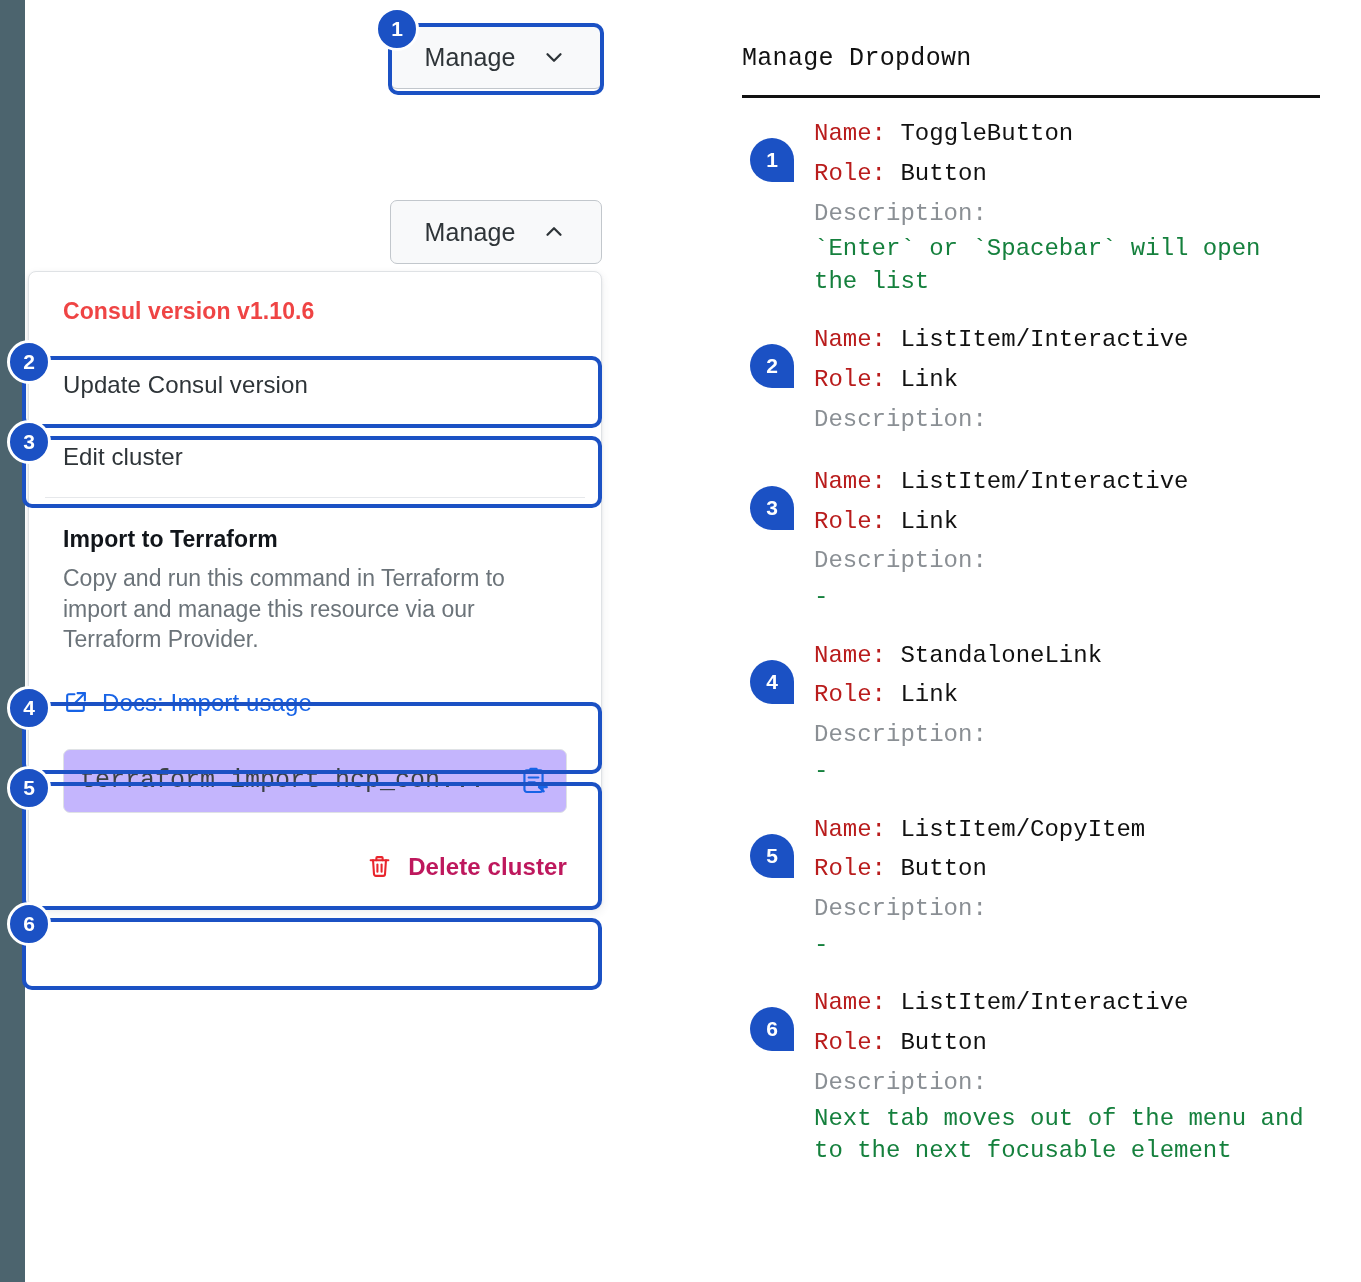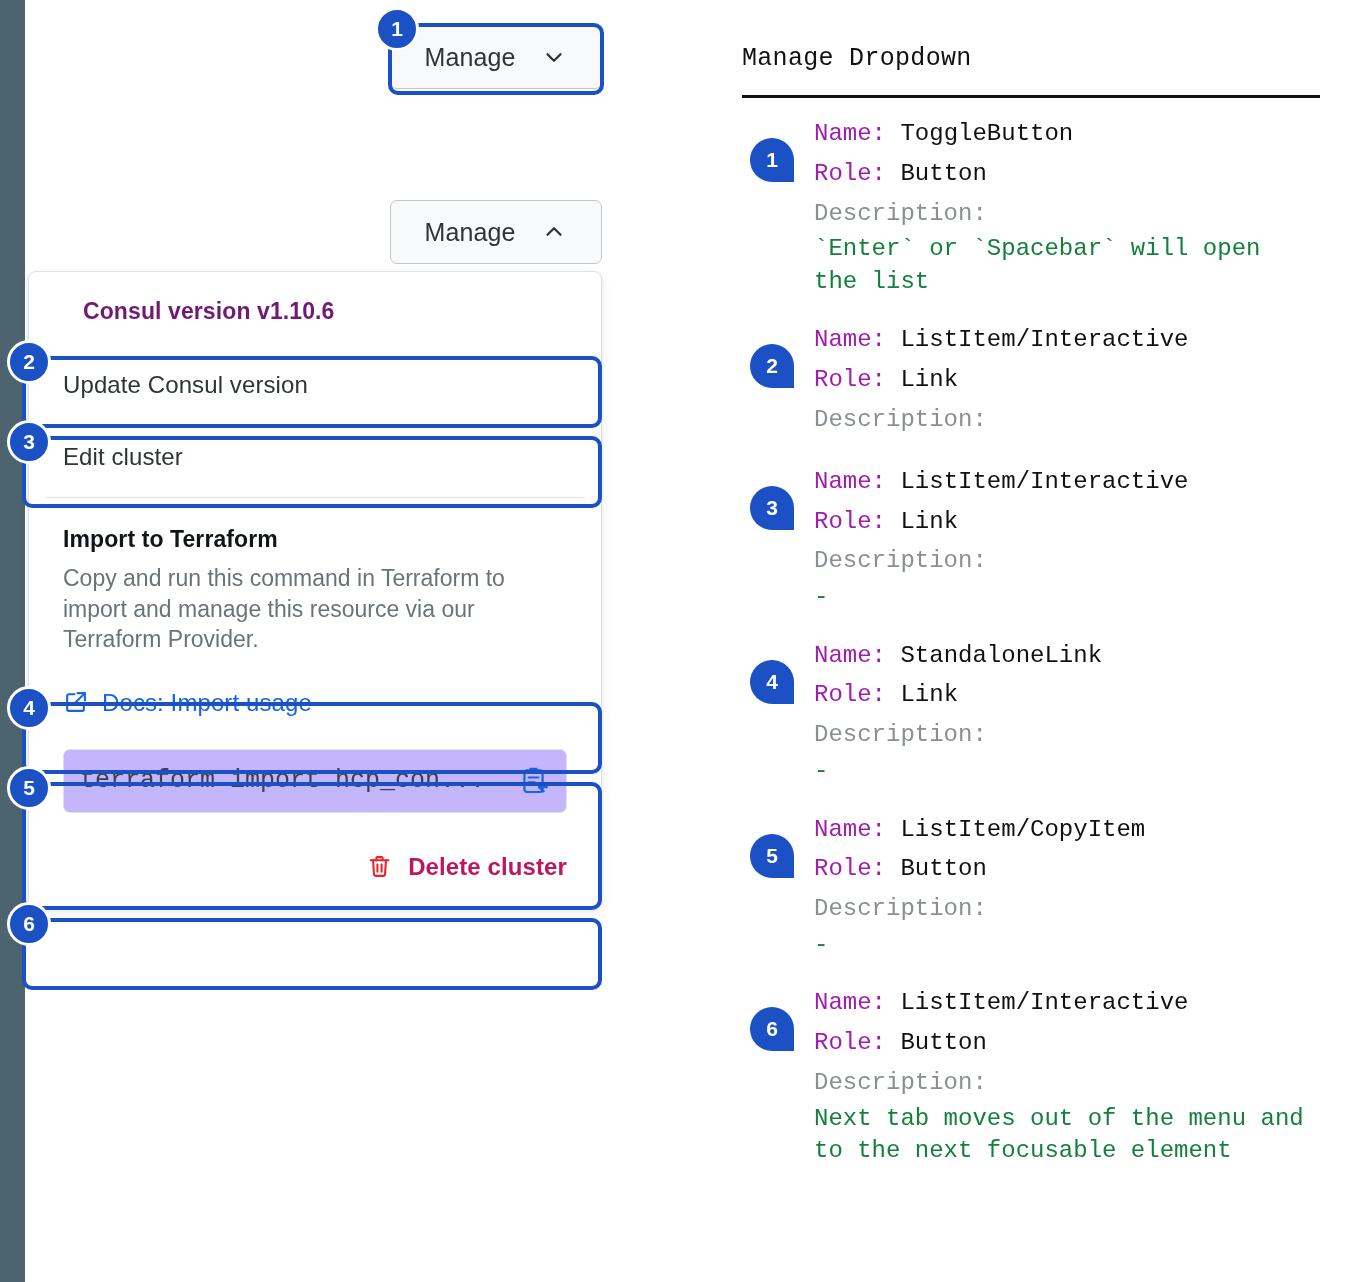--- a/index.html
+++ b/index.html
@@ -66,22 +66,22 @@
     top: 271px;
     width: 574px;
     background: #ffffff;
     border: 1px solid #dfe2e5;
     border-radius: 8px;
     box-shadow: 0 4px 10px rgba(60,70,80,.10), 0 1px 3px rgba(60,70,80,.08);
   }
   .dd-section-title {
     font-size: 23px;
     font-weight: bold;
-    color: #701a75;
-    padding: 26px 34px 24px 54px;
+    color: #ef4444;
+    padding: 26px 34px 24px 34px;
     letter-spacing: .1px;
   }
   .dd-item {
     font-size: 24px;
     color: #2e3438;
     padding: 22px 34px 22px 34px;
     letter-spacing: .1px;
     cursor: pointer;
     background: #fff;
   }
@@ -216,21 +216,21 @@
   }
   .pin-wrap {
     flex: 0 0 72px;
     display: flex;
     justify-content: flex-start;
     padding-top: 24px;
     padding-left: 8px;
   }
   .entry-body { flex: 1 1 auto; }
   .kv { font-size: 24px; line-height: 1.66; white-space: nowrap; }
-  .kv .k { color: #a21caf; }
+  .kv .k { color: #b91c1c; }
   .kv .v { color: #111111; }
   .desc-label { font-size: 24px; line-height: 1.66; color: #8a8f94; }
   .desc-text {
     font-size: 24px;
     line-height: 1.35;
     color: #15803d;
     white-space: pre-line;
   }
 </style>
 </head>

